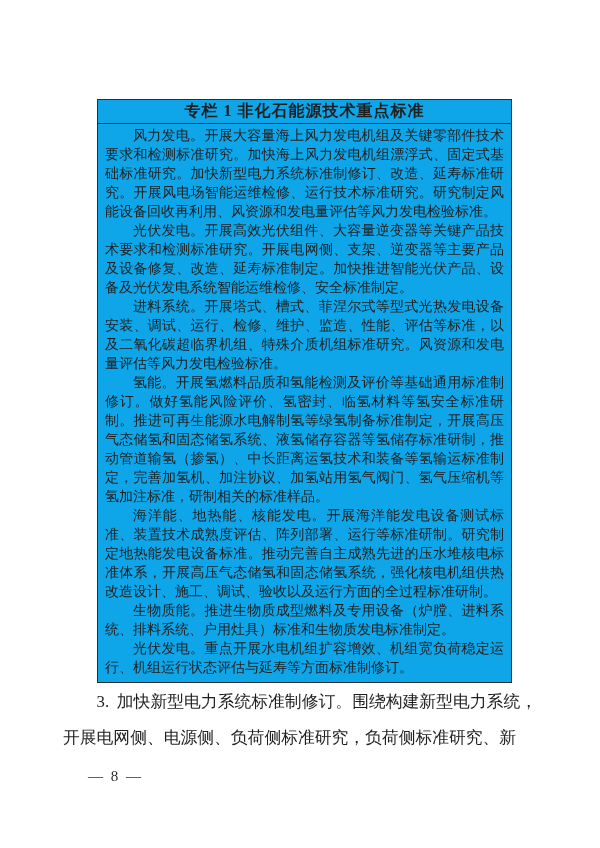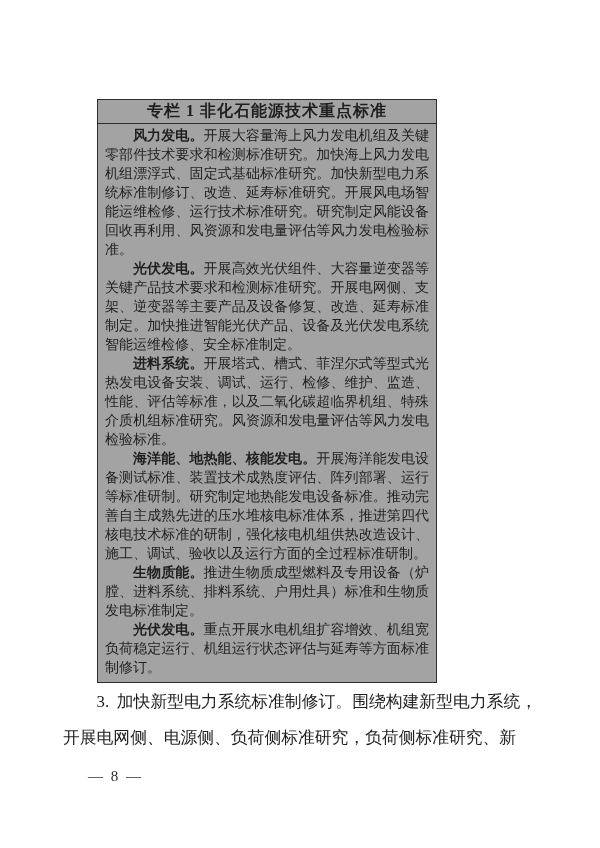--- a/index.html
+++ b/index.html
@@ -10,44 +10,44 @@
     height: 848px;
     background: #ffffff;
     font-family: "Liberation Serif", "DejaVu Serif", serif;
     color: #1f1f1f;
     overflow: hidden;
   }
   .panel {
     position: absolute;
     left: 97px;
     top: 99px;
-    width: 340px;
+    width: 415px;
     border: 1.5px solid #2e2e2e;
-    background: #a3a3a3;
+    background: #0ea5e9;
   }
   .panel-title {
     text-align: center;
     font-weight: 700;
     font-size: 16px;
     letter-spacing: 1px;
     line-height: 20px;
     padding: 1px 0 2px 0;
     border-bottom: 1.5px solid #2e2e2e;
   }
   .panel-body {
     padding: 2px 7px 5px 7px;
     font-size: 14px;
     line-height: 19px;
     text-align: justify;
   }
   .panel-body p {
     text-indent: 2em;
     margin: 0;
   }
-  .panel-lead { font-weight: 700; }
+  .panel-lead { font-weight: 400; }
   .main-paragraph {
     position: absolute;
     left: 63px;
     top: 684px;
     width: 474px;
     font-size: 16.8px;
     line-height: 36px;
     text-align: justify;
     text-indent: 2em;
   }
@@ -69,22 +69,23 @@
   <div class="panel">
     <div class="panel-title">专栏 1 非化石能源技术重点标准</div>
     <div class="panel-body">
 
         <p><span class="panel-lead">风力发电。</span><span>开展大容量海上风力发电机组及关键零部件技术要求和检测标准研究。加快海上风力发电机组漂浮式、固定式基础标准研究。加快新型电力系统标准制修订、改造、延寿标准研究。开展风电场智能运维检修、运行技术标准研究。研究制定风能设备回收再利用、风资源和发电量评估等风力发电检验标准。</span></p>
 
         <p><span class="panel-lead">光伏发电。</span><span>开展高效光伏组件、大容量逆变器等关键产品技术要求和检测标准研究。开展电网侧、支架、逆变器等主要产品及设备修复、改造、延寿标准制定。加快推进智能光伏产品、设备及光伏发电系统智能运维检修、安全标准制定。</span></p>
 
         <p><span class="panel-lead">进料系统。</span><span>开展塔式、槽式、菲涅尔式等型式光热发电设备安装、调试、运行、检修、维护、监造、性能、评估等标准，以及二氧化碳超临界机组、特殊介质机组标准研究。风资源和发电量评估等风力发电检验标准。</span></p>
 
+        <p><span class="panel-lead">氢能。</span><span>开展氢燃料品质和氢能检测及评价等基础通用标准制修订。做好氢能风险评价、氢密封、临氢材料等氢安全标准研制。推进可再生能源水电解制氢等绿氢制备标准制定，开展高压气态储氢和固态储氢系统、液氢储存容器等氢储存标准研制，推动管道输氢（掺氢）、中长距离运氢技术和装备等氢输运标准制定，完善加氢机、加注协议、加氢站用氢气阀门、氢气压缩机等氢加注标准，研制相关的标准样品。</span></p>
 
-        <p><span class="panel-lead">海洋能、地热能、核能发电。</span><span>开展海洋能发电设备测试标准、装置技术成熟度评估、阵列部署、运行等标准研制。研究制定地热能发电设备标准。推动完善自主成熟先进的压水堆核电标准体系，推进第四代核电技术标准的研制，强化核电机组供热改造设计、施工、调试、验收以及运行方面的全过程标准研制。</span></p>
+        <p><span class="panel-lead">海洋能、地热能、核能发电。</span><span>开展海洋能发电设备测试标准、装置技术成熟度评估、阵列部署、运行等标准研制。研究制定地热能发电设备标准。推动完善自主成熟先进的压水堆核电标准体系，开展高压气态储氢和固态储氢系统，强化核电机组供热改造设计、施工、调试、验收以及运行方面的全过程标准研制。</span></p>
 
         <p><span class="panel-lead">生物质能。</span><span>推进生物质成型燃料及专用设备（炉膛、进料系统、排料系统、户用灶具）标准和生物质发电标准制定。</span></p>
 
         <p><span class="panel-lead">光伏发电。</span><span>重点开展水电机组扩容增效、机组宽负荷稳定运行、机组运行状态评估与延寿等方面标准制修订。</span></p>
       </div>
   </div>
 
   <p class="main-paragraph"><span class="item-number">3.</span><span>加快新型电力系统标准制修订。</span><span>围绕构建新型电力系统，开展电网侧、电源侧、负荷侧标准研究，负荷侧标准研究、新</span></p>
 
   <div class="page-footer">— 8 —</div>

